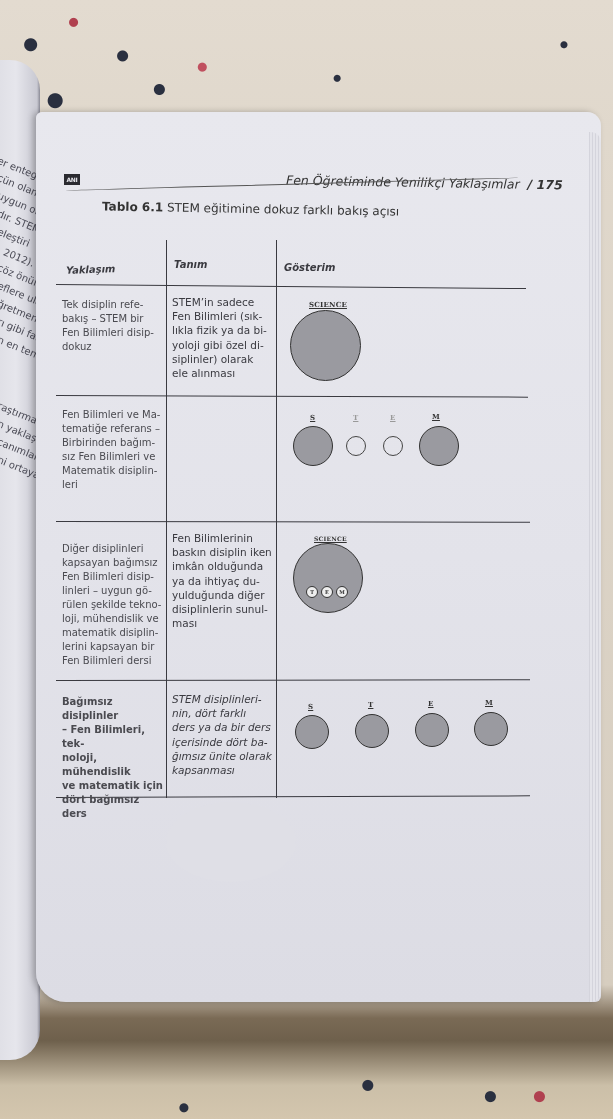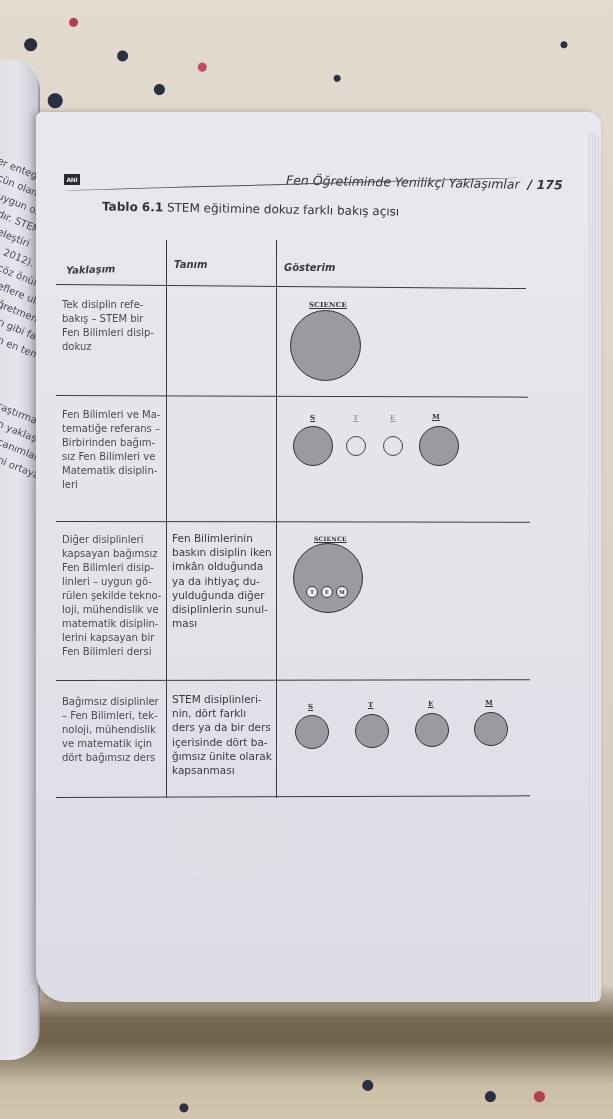--- a/index.html
+++ b/index.html
@@ -156,41 +156,49 @@
     <div class="hline" style="left:0; top:281px; width:474px; transform:rotate(0.1deg);"></div>
     <div class="hline" style="left:0; top:440px; width:474px; transform:rotate(-0.1deg);"></div>
     <div class="hline" style="left:0; top:557px; width:474px; transform:rotate(-0.2deg);"></div>
 
     <div class="cell c1" style="left:6px; top:58px; width:100px;">
       <div>Tek disiplin refe-</div>
         <div>bakış – STEM bir</div>
         <div>Fen Bilimleri disip-</div>
         <div>dokuz</div>
     </div>
+    <div class="cell" style="left:116px; top:55px; width:104px;">
+      <div>STEM’in sadece</div>
+        <div>Fen Bilimleri (sık-</div>
+        <div>lıkla fizik ya da bi-</div>
+        <div>yoloji gibi özel di-</div>
+        <div>siplinler) olarak</div>
+        <div>ele alınması</div>
+    </div>
     <div class="lbl" style="left:253px; top:60px;">SCIENCE</div>
     <div class="circ" style="left:234px; top:70px; width:71px; height:71px;"></div>
 
     <div class="cell c1" style="left:6px; top:168px; width:104px;">
       <div>Fen Bilimleri ve Ma-</div>
         <div>tematiğe referans –</div>
         <div>Birbirinden bağım-</div>
         <div>sız Fen Bilimleri ve</div>
         <div>Matematik disiplin-</div>
         <div>leri</div>
     </div>
     <div class="lbl" style="left:254px; top:173px;">S</div>
     <div class="lbl light" style="left:297px; top:173px;">T</div>
     <div class="lbl light" style="left:334px; top:173px;">E</div>
     <div class="lbl" style="left:376px; top:172px;">M</div>
     <div class="circ" style="left:237px; top:186px; width:40px; height:40px;"></div>
     <div class="circ empty" style="left:290px; top:196px; width:20px; height:20px;"></div>
     <div class="circ empty" style="left:327px; top:196px; width:20px; height:20px;"></div>
     <div class="circ" style="left:363px; top:186px; width:40px; height:40px;"></div>
 
-    <div class="cell c1" style="left:6px; top:293px; width:104px;">
+    <div class="cell c1" style="left:6px; top:302px; width:104px;">
       <div>Diğer disiplinleri</div>
         <div>kapsayan bağımsız</div>
         <div>Fen Bilimleri disip-</div>
         <div>linleri – uygun gö-</div>
         <div>rülen şekilde tekno-</div>
         <div>loji, mühendislik ve</div>
         <div>matematik disiplin-</div>
         <div>lerini kapsayan bir</div>
         <div>Fen Bilimleri dersi</div>
     </div>
@@ -203,28 +211,28 @@
         <div>disiplinlerin sunul-</div>
         <div>ması</div>
     </div>
     <div class="lbl" style="left:258px; top:295px; font-size:6px;">SCIENCE</div>
     <div class="circ" style="left:237px; top:303px; width:70px; height:70px;">
       <div class="mini" style="left:12px; top:42px;">T</div>
       <div class="mini" style="left:27px; top:42px;">E</div>
       <div class="mini" style="left:42px; top:42px;">M</div>
     </div>
 
-    <div class="cell c1" style="left:6px; top:455px; width:104px;">
+    <div class="cell c1" style="left:6px; top:455px; width:104px;font-weight:bold;">
       <div>Bağımsız disiplinler</div>
         <div>– Fen Bilimleri, tek-</div>
         <div>noloji, mühendislik</div>
         <div>ve matematik için</div>
         <div>dört bağımsız ders</div>
     </div>
-    <div class="cell" style="left:116px; top:452px; width:104px;">
+    <div class="cell" style="left:116px; top:452px; width:104px;font-style:italic;">
       <div>STEM disiplinleri-</div>
         <div>nin, dört farklı</div>
         <div>ders ya da bir ders</div>
         <div>içerisinde dört ba-</div>
         <div>ğımsız ünite olarak</div>
         <div>kapsanması</div>
     </div>
     <div class="lbl" style="left:252px; top:462px;">S</div>
     <div class="lbl" style="left:312px; top:460px;">T</div>
     <div class="lbl" style="left:372px; top:459px;">E</div>

